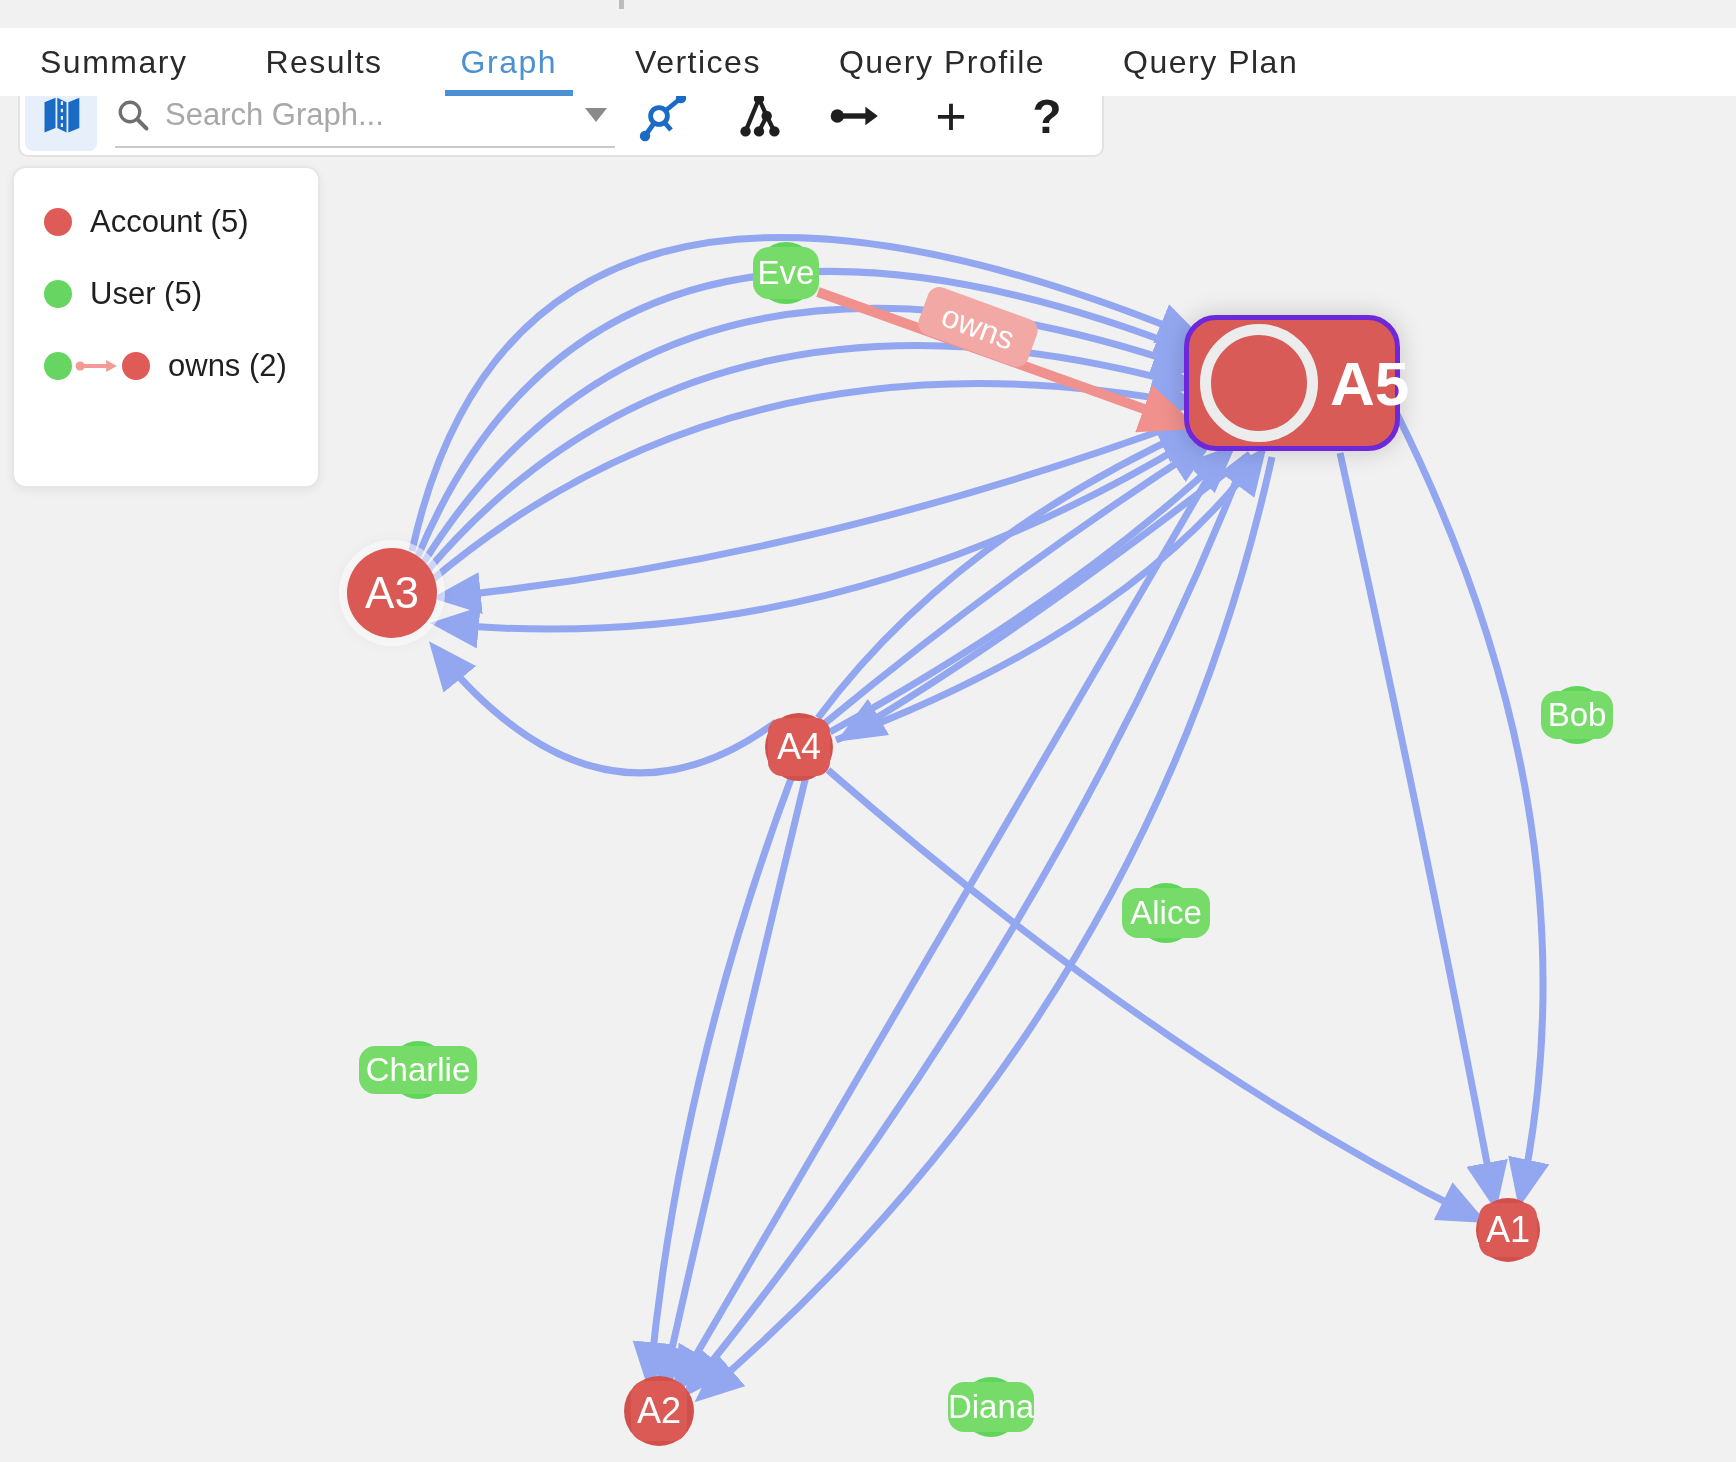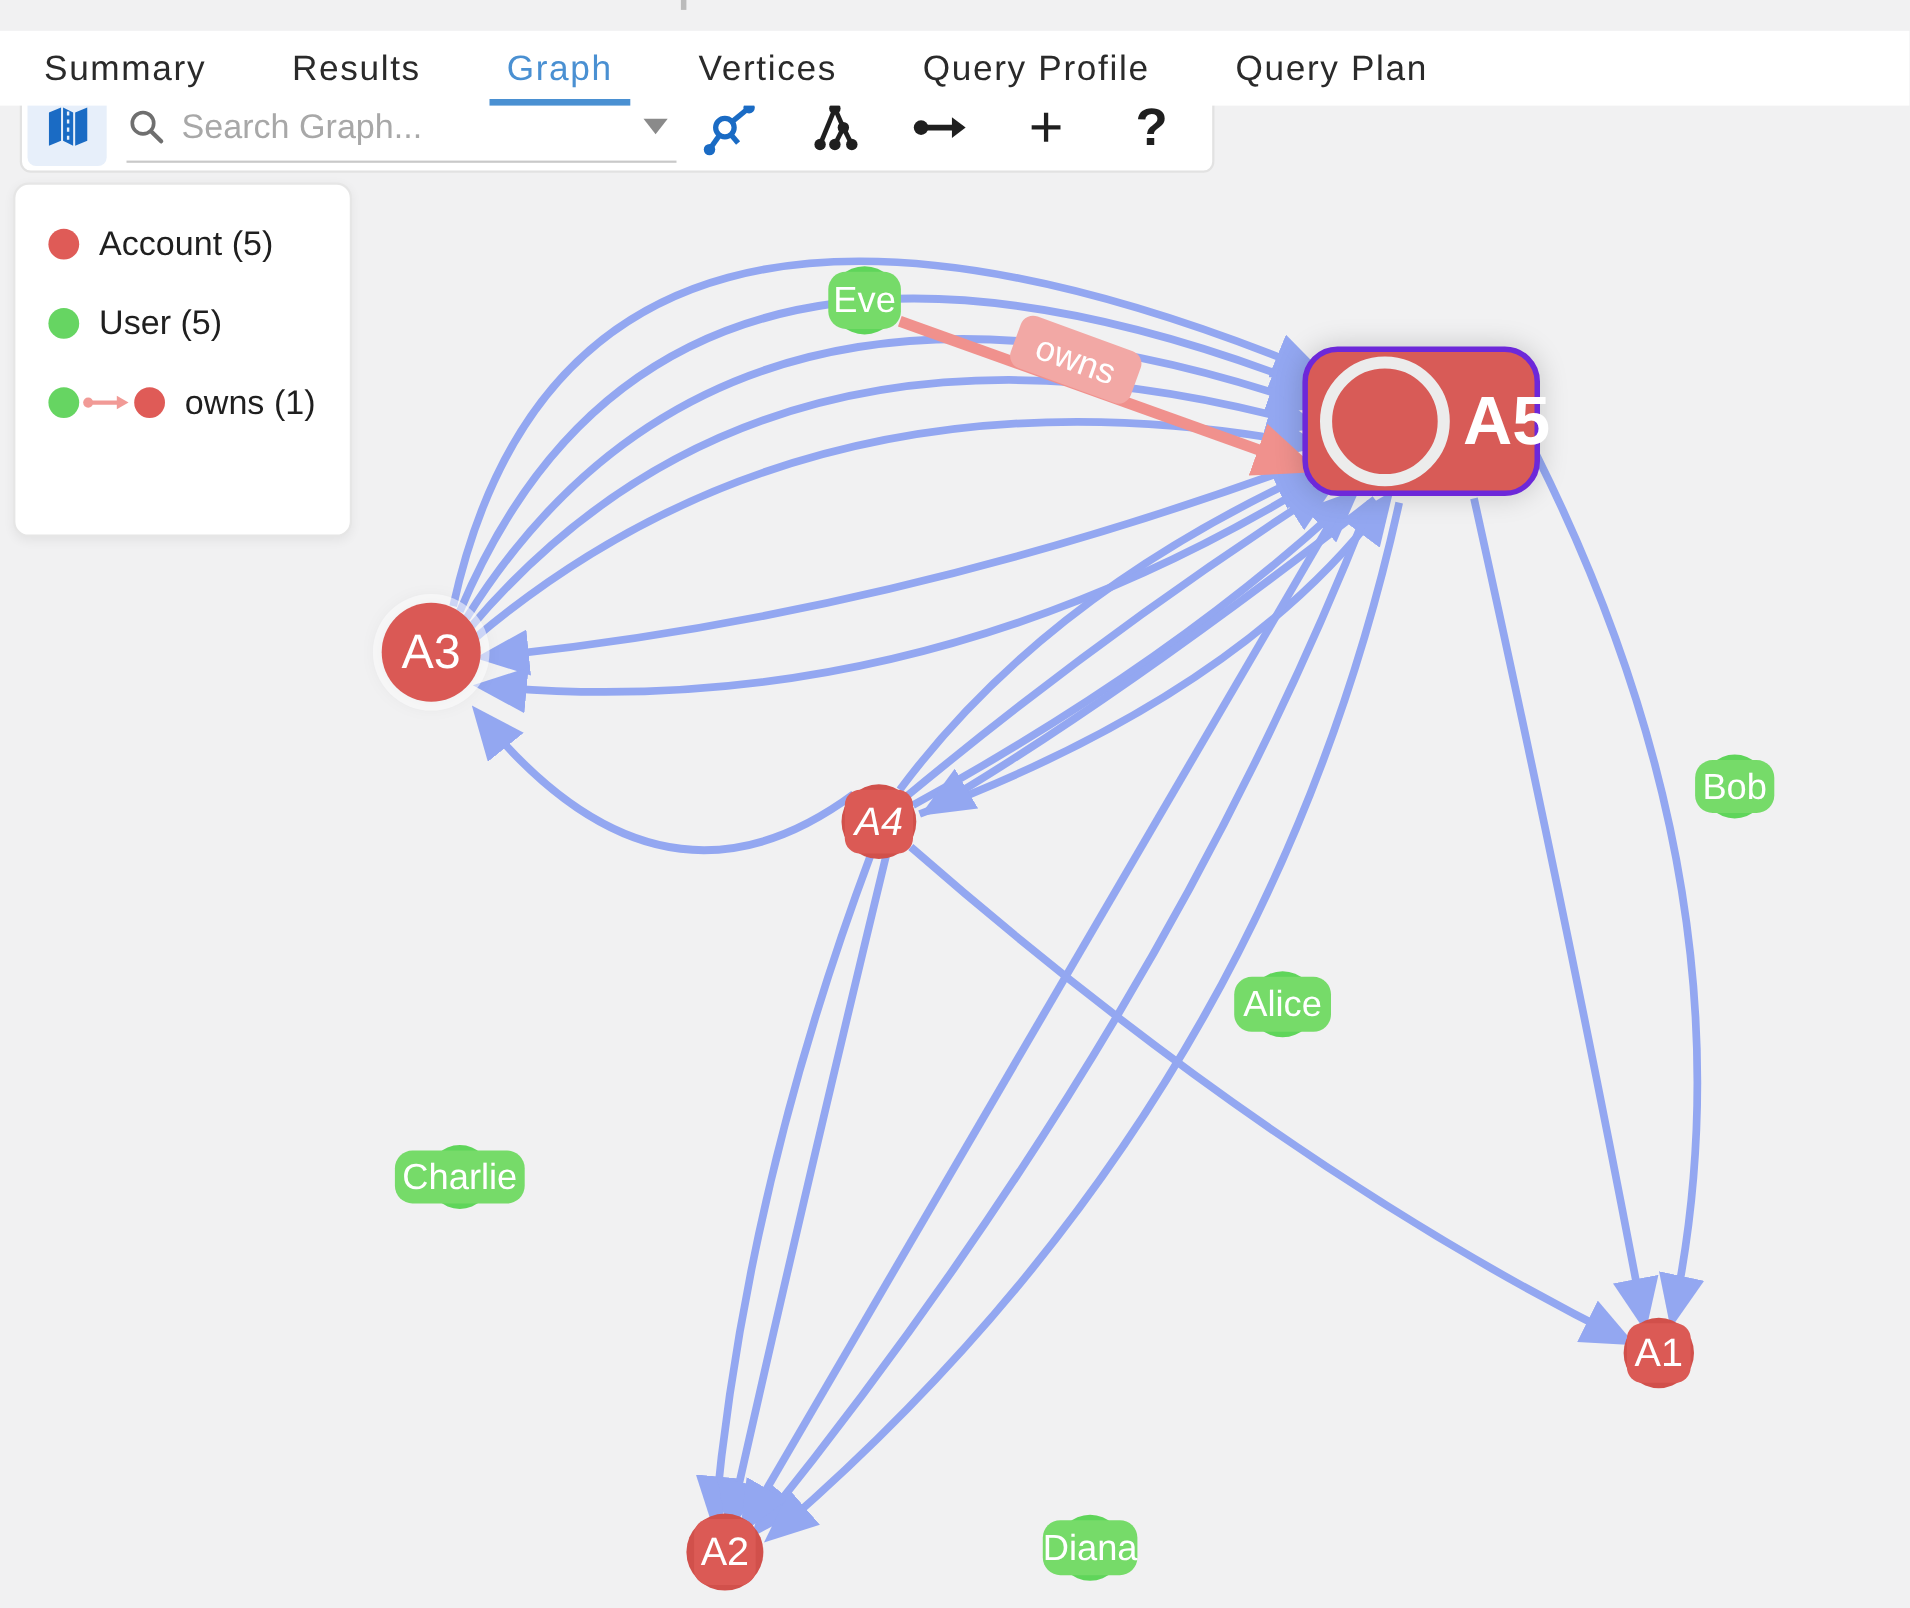--- a/index.html
+++ b/index.html
@@ -182,40 +182,40 @@
         <span class="leg-label">User (5)</span>
       </div>
       <div class="leg-row">
         <span class="dot" style="background:#66d562"></span>
         <svg width="46" height="26" viewBox="0 0 30 17" style="margin:0 2px">
   <circle cx="4" cy="8.5" r="3" fill="#f19a96"></circle>
   <line x1="6.5" y1="8.5" x2="22" y2="8.5" stroke="#f19a96" stroke-width="2.6"></line>
   <path d="M21 4.5 L28 8.5 L21 12.5 Z" fill="#f19a96"></path>
         </svg>
         <span class="dot" style="background:#df5b57"></span>
-        <span class="leg-label">owns (1)</span>
+        <span class="leg-label">owns (2)</span>
       </div>
     </div>
 </div>
 
 <div id="nodes">
     <div class="node" style="left: 786px; top: 273px;">
       <span class="backing user-bk" style="width:62px;height:62px"></span>
       <span class="tagbody user" style="width:66px;height:52px;font-size:33px">Eve</span>
     </div>
     <div class="node" style="left: 1292px; top: 383px;">
       <div class="hub">
       <div class="ring"></div>
       <span class="hublbl">A5</span>
       </div>
     </div>
     <div class="node" style="left: 392px; top: 593px;">
       <div class="bigcircle">A3</div>
     </div>
-    <div class="node" style="left: 799px; top: 747px; font-style: italic;">
+    <div class="node" style="left: 799px; top: 747px;">
       <span class="backing acct-bk" style="width:68px;height:68px"></span>
       <span class="tagbody acct" style="width:62px;height:58px;font-size:36px">A4</span>
     </div>
     <div class="node" style="left: 1577px; top: 715px;">
       <span class="backing user-bk" style="width:58px;height:58px"></span>
       <span class="tagbody user" style="width:72px;height:48px;font-size:33px">Bob</span>
     </div>
     <div class="node" style="left: 1166px; top: 913px;">
       <span class="backing user-bk" style="width:60px;height:60px"></span>
       <span class="tagbody user" style="width:88px;height:50px;font-size:33px">Alice</span>

